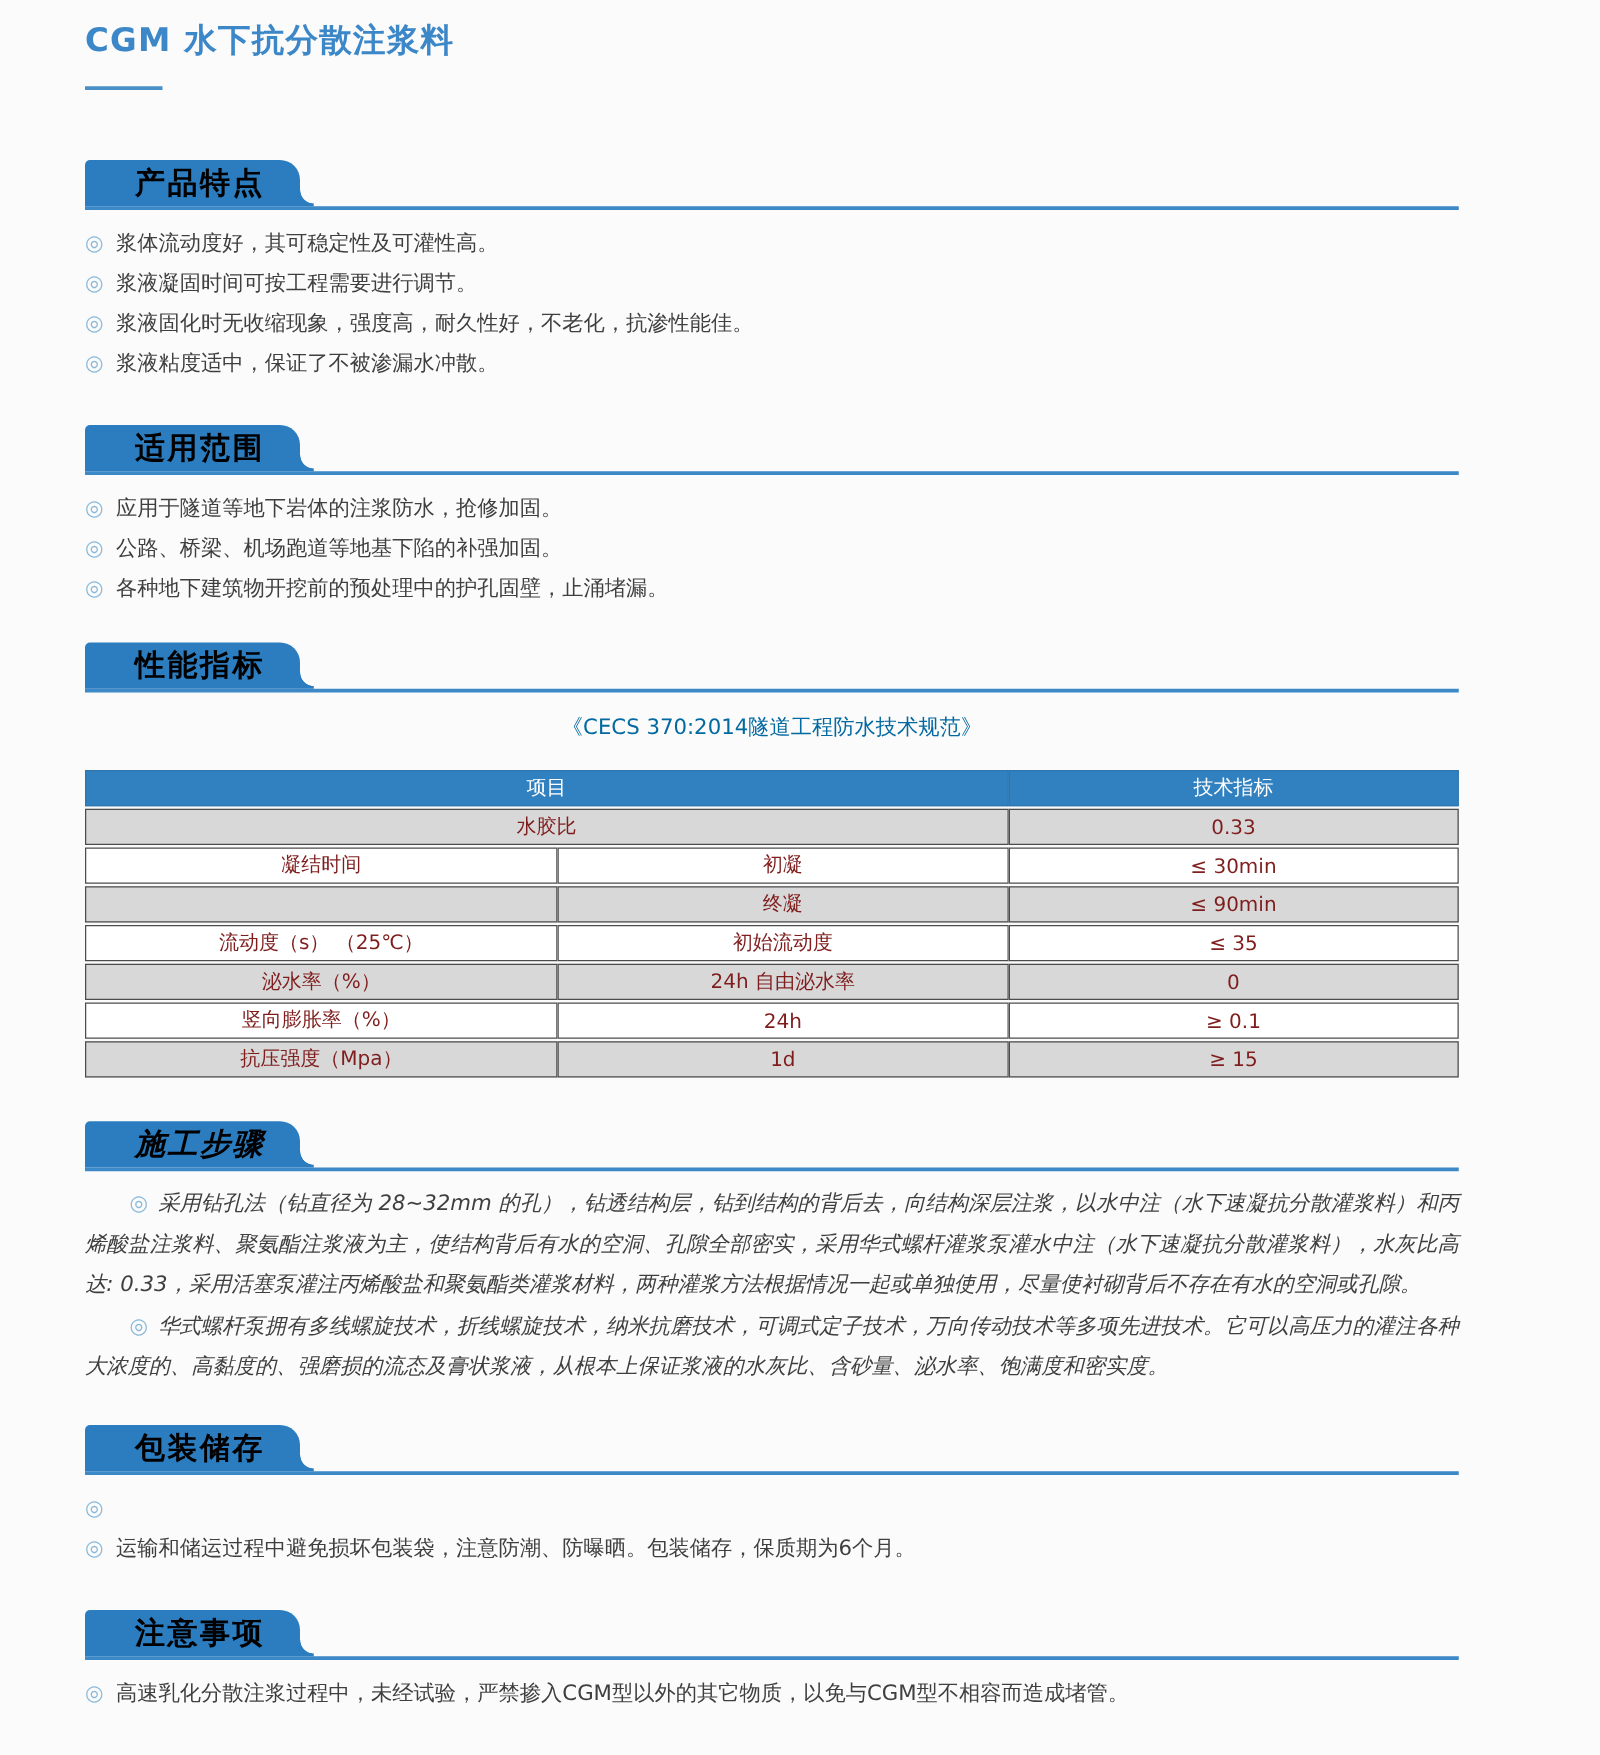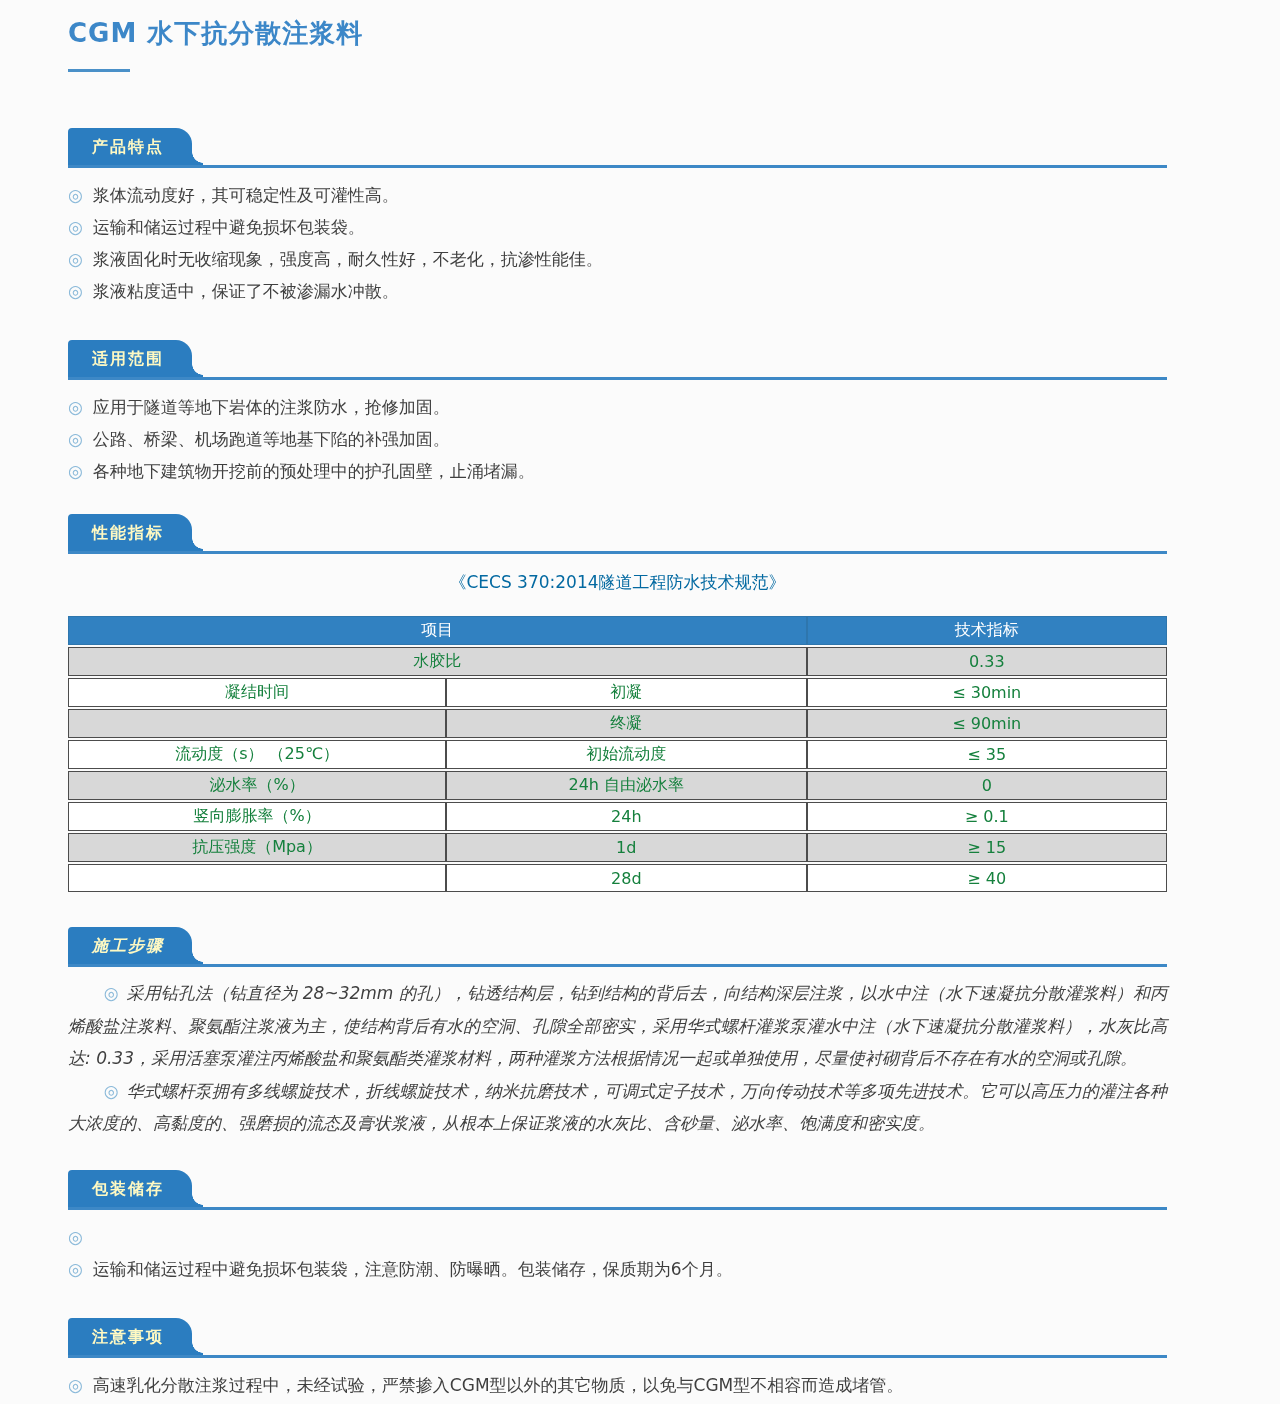--- a/index.html
+++ b/index.html
@@ -32,26 +32,26 @@
   .sec-performance { margin-top: 27px; }
   .sec-construction { margin-top: 33px; font-style: italic; }
   .sec-packaging { margin-top: 30px; }
   .sec-notes { margin-top: 33px; }
 
   .sec-head { border-bottom: 3px solid #3d88c6; }
   .tab {
     position: relative;
     display: inline-block;
     background: #2b7dc0;
-    color: #fef9c3;
-    font-size: 16px;
+    color: #000000;
+    font-size: 24px;
     font-weight: bold;
     letter-spacing: 2px;
     line-height: 25px;
-    padding: 6px 28px 6px 24px;
+    padding: 6px 28px 6px 40px;
     border-radius: 4px 16px 0 0;
   }
   .tab::after {
     content: "";
     position: absolute;
     right: -11px; bottom: 0;
     width: 11px; height: 13px;
     background: radial-gradient(circle at 11px 0px, rgba(0,0,0,0) 10.5px, #2b7dc0 11px);
   }
 
@@ -82,21 +82,21 @@
   table.spec {
     width: 100%;
     margin-top: 17px;
     border-collapse: separate;
     border-spacing: 0 2px;
   }
   table.spec td {
     border: 1px solid #4c4c4c;
     text-align: center;
     font-size: 16px;
-    color: #15803d;
+    color: #7f1d1d;
     padding: 3px 4px;
     height: 28px;
     background: #ffffff;
   }
   table.spec tr.head td {
     background: #3181c1;
     border-color: #2e76ad;
     color: #ffffff;
   }
   table.spec tr.shade td { background: #d8d8d8; }
@@ -124,21 +124,21 @@
     <div class="sec-head">
       <span class="tab">产品特点</span>
     </div>
     <ul class="bullets">
       <li>
           <span class="bullet-ico">◎</span>
           <span>浆体流动度好，其可稳定性及可灌性高。</span>
         </li>
       <li>
           <span class="bullet-ico">◎</span>
-          <span>运输和储运过程中避免损坏包装袋。</span>
+          <span>浆液凝固时间可按工程需要进行调节。</span>
         </li>
       <li>
           <span class="bullet-ico">◎</span>
           <span>浆液固化时无收缩现象，强度高，耐久性好，不老化，抗渗性能佳。</span>
         </li>
       <li>
           <span class="bullet-ico">◎</span>
           <span>浆液粘度适中，保证了不被渗漏水冲散。</span>
         </li>
     </ul>
@@ -210,25 +210,20 @@
         <tr>
           <td>竖向膨胀率（%）</td>
           <td>24h</td>
           <td>≥ 0.1</td>
         </tr>
         <tr class="shade">
           <td>抗压强度（Mpa）</td>
           <td>1d</td>
           <td>≥ 15</td>
         </tr>
-        <tr>
-          <td></td>
-          <td>28d</td>
-          <td>≥ 40</td>
-        </tr>
       </tbody>
     </table>
   </div>
 
   <div class="section sec-construction">
     <div class="sec-head">
       <span class="tab">施工步骤</span>
     </div>
     <div class="paras">
       <p><span class="bullet-ico">◎</span><span>采用钻孔法（钻直径为 28~32mm 的孔），钻透结构层，钻到结构的背后去，向结构深层注浆，以水中注（水下速凝抗分散灌浆料）和丙烯酸盐注浆料、聚氨酯注浆液为主，使结构背后有水的空洞、孔隙全部密实，采用华式螺杆灌浆泵灌水中注（水下速凝抗分散灌浆料），水灰比高达: 0.33，采用活塞泵灌注丙烯酸盐和聚氨酯类灌浆材料，两种灌浆方法根据情况一起或单独使用，尽量使衬砌背后不存在有水的空洞或孔隙。</span></p>

